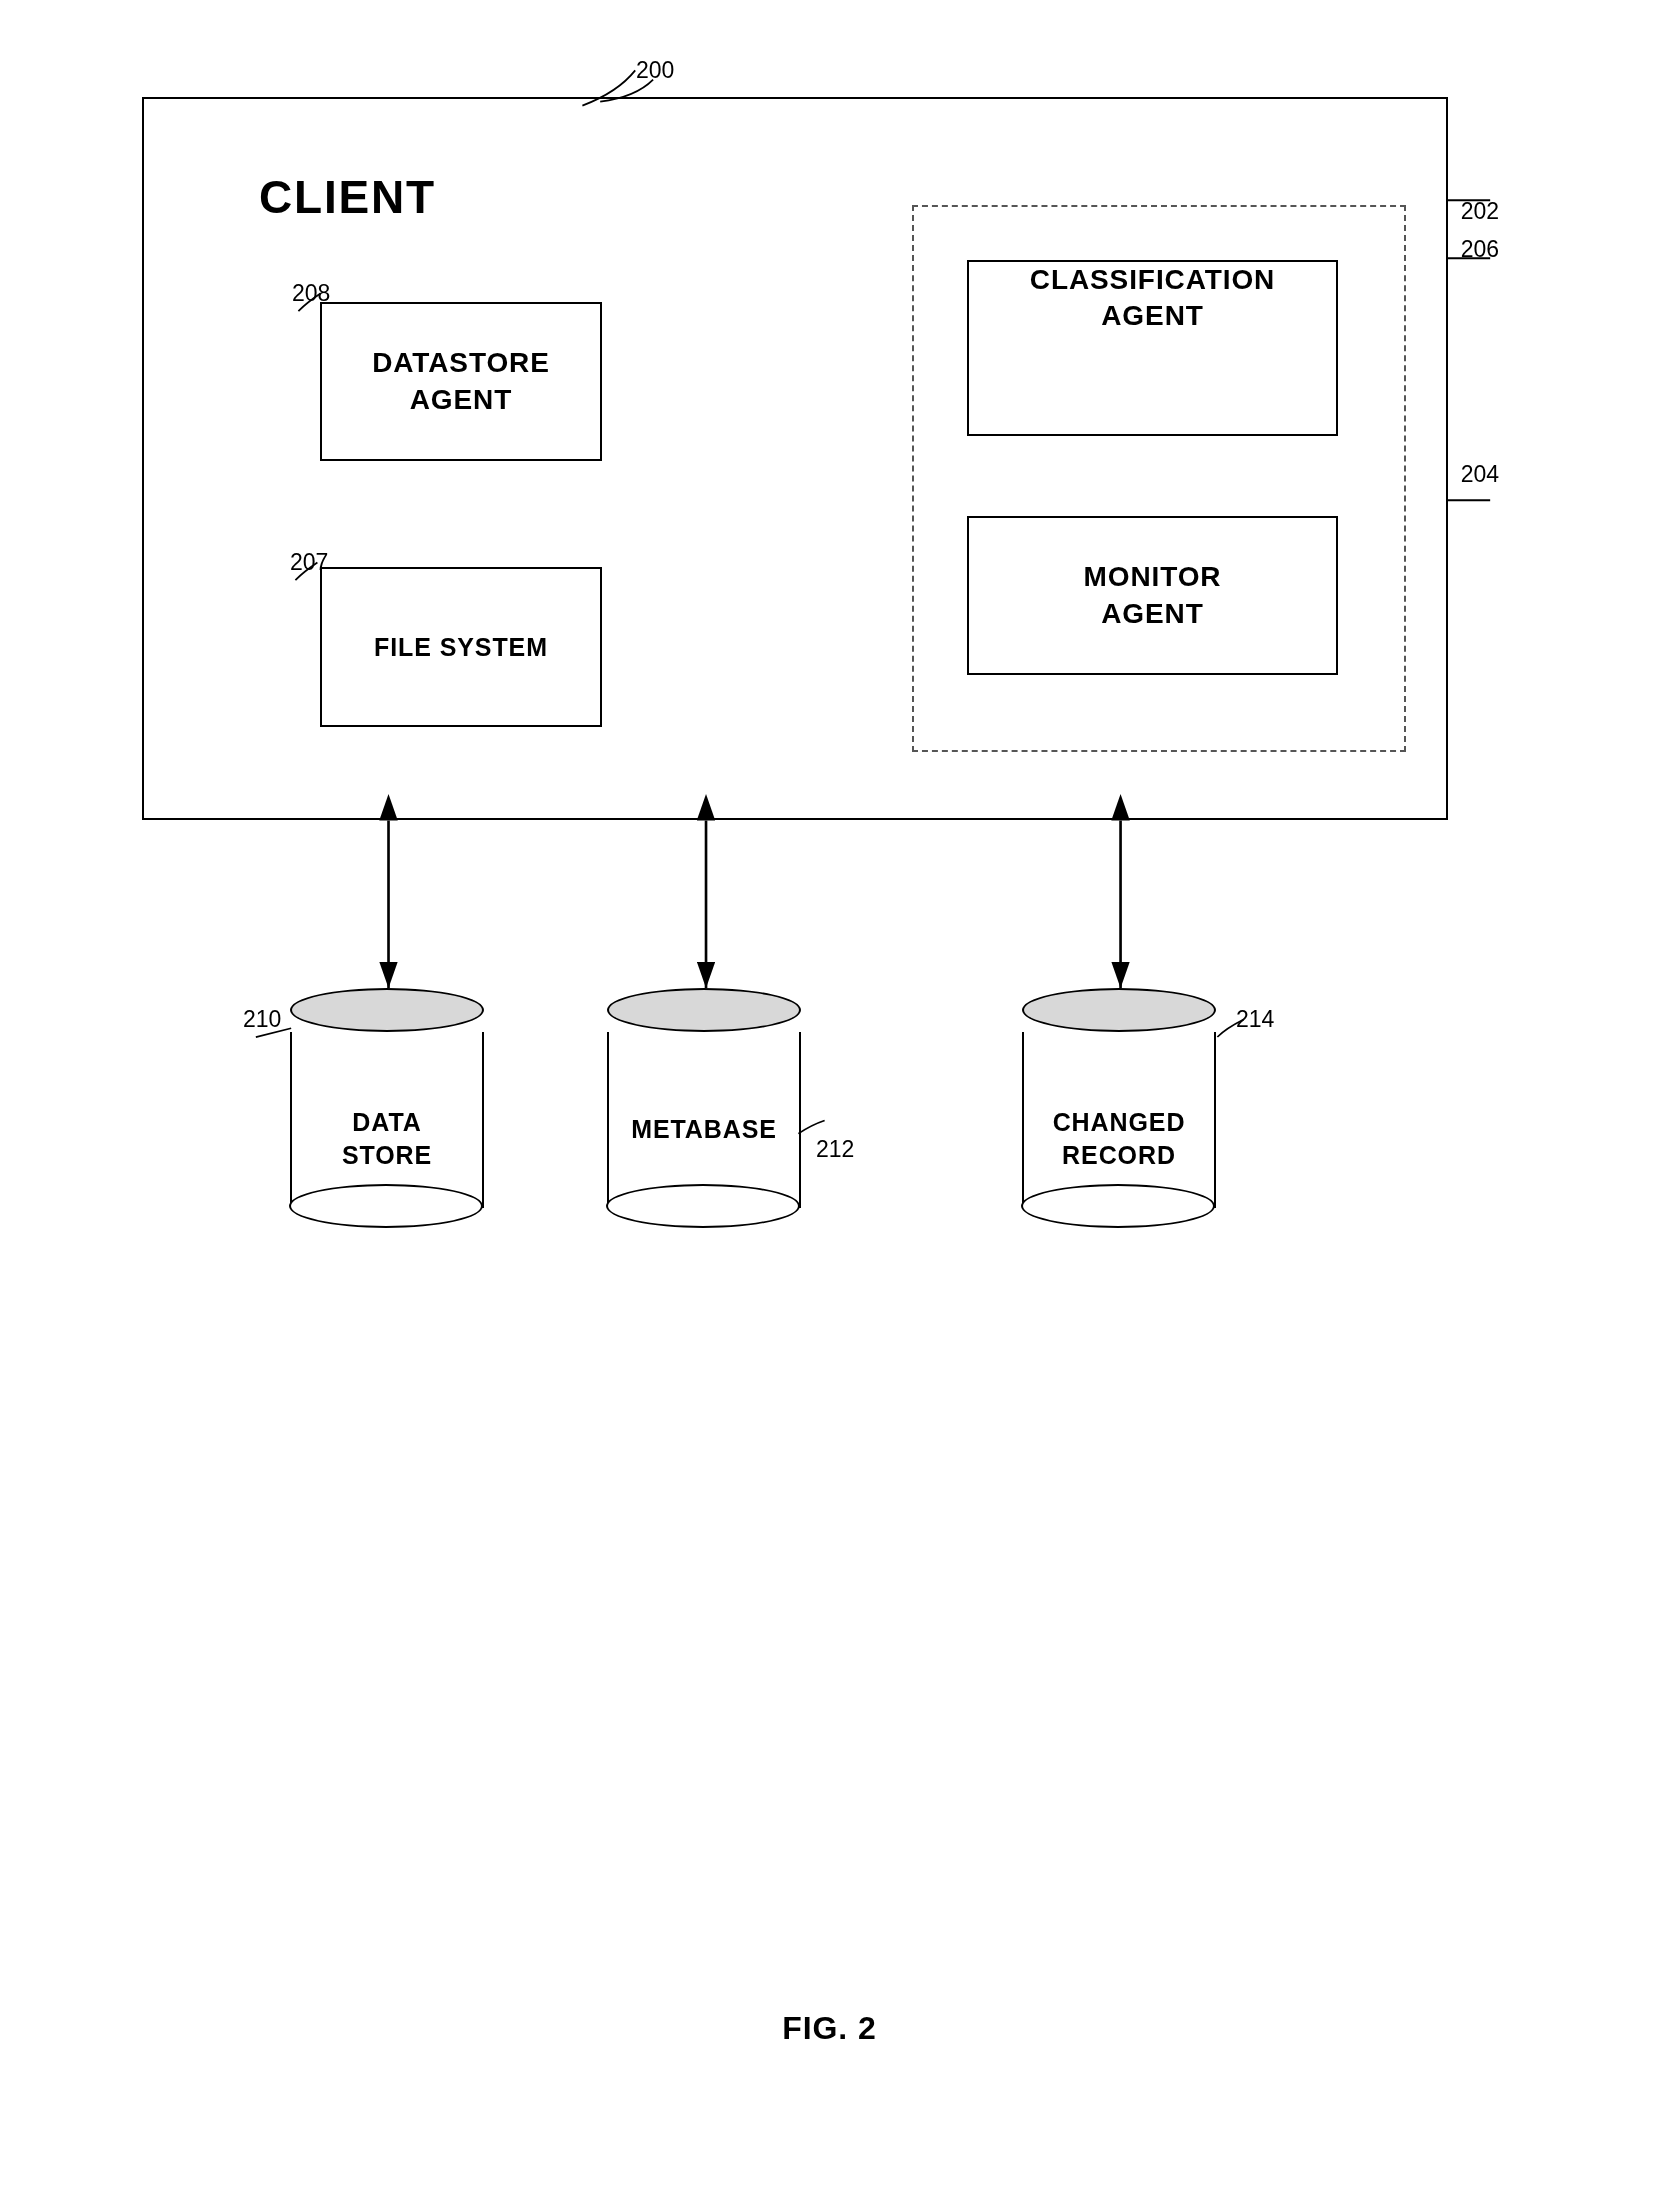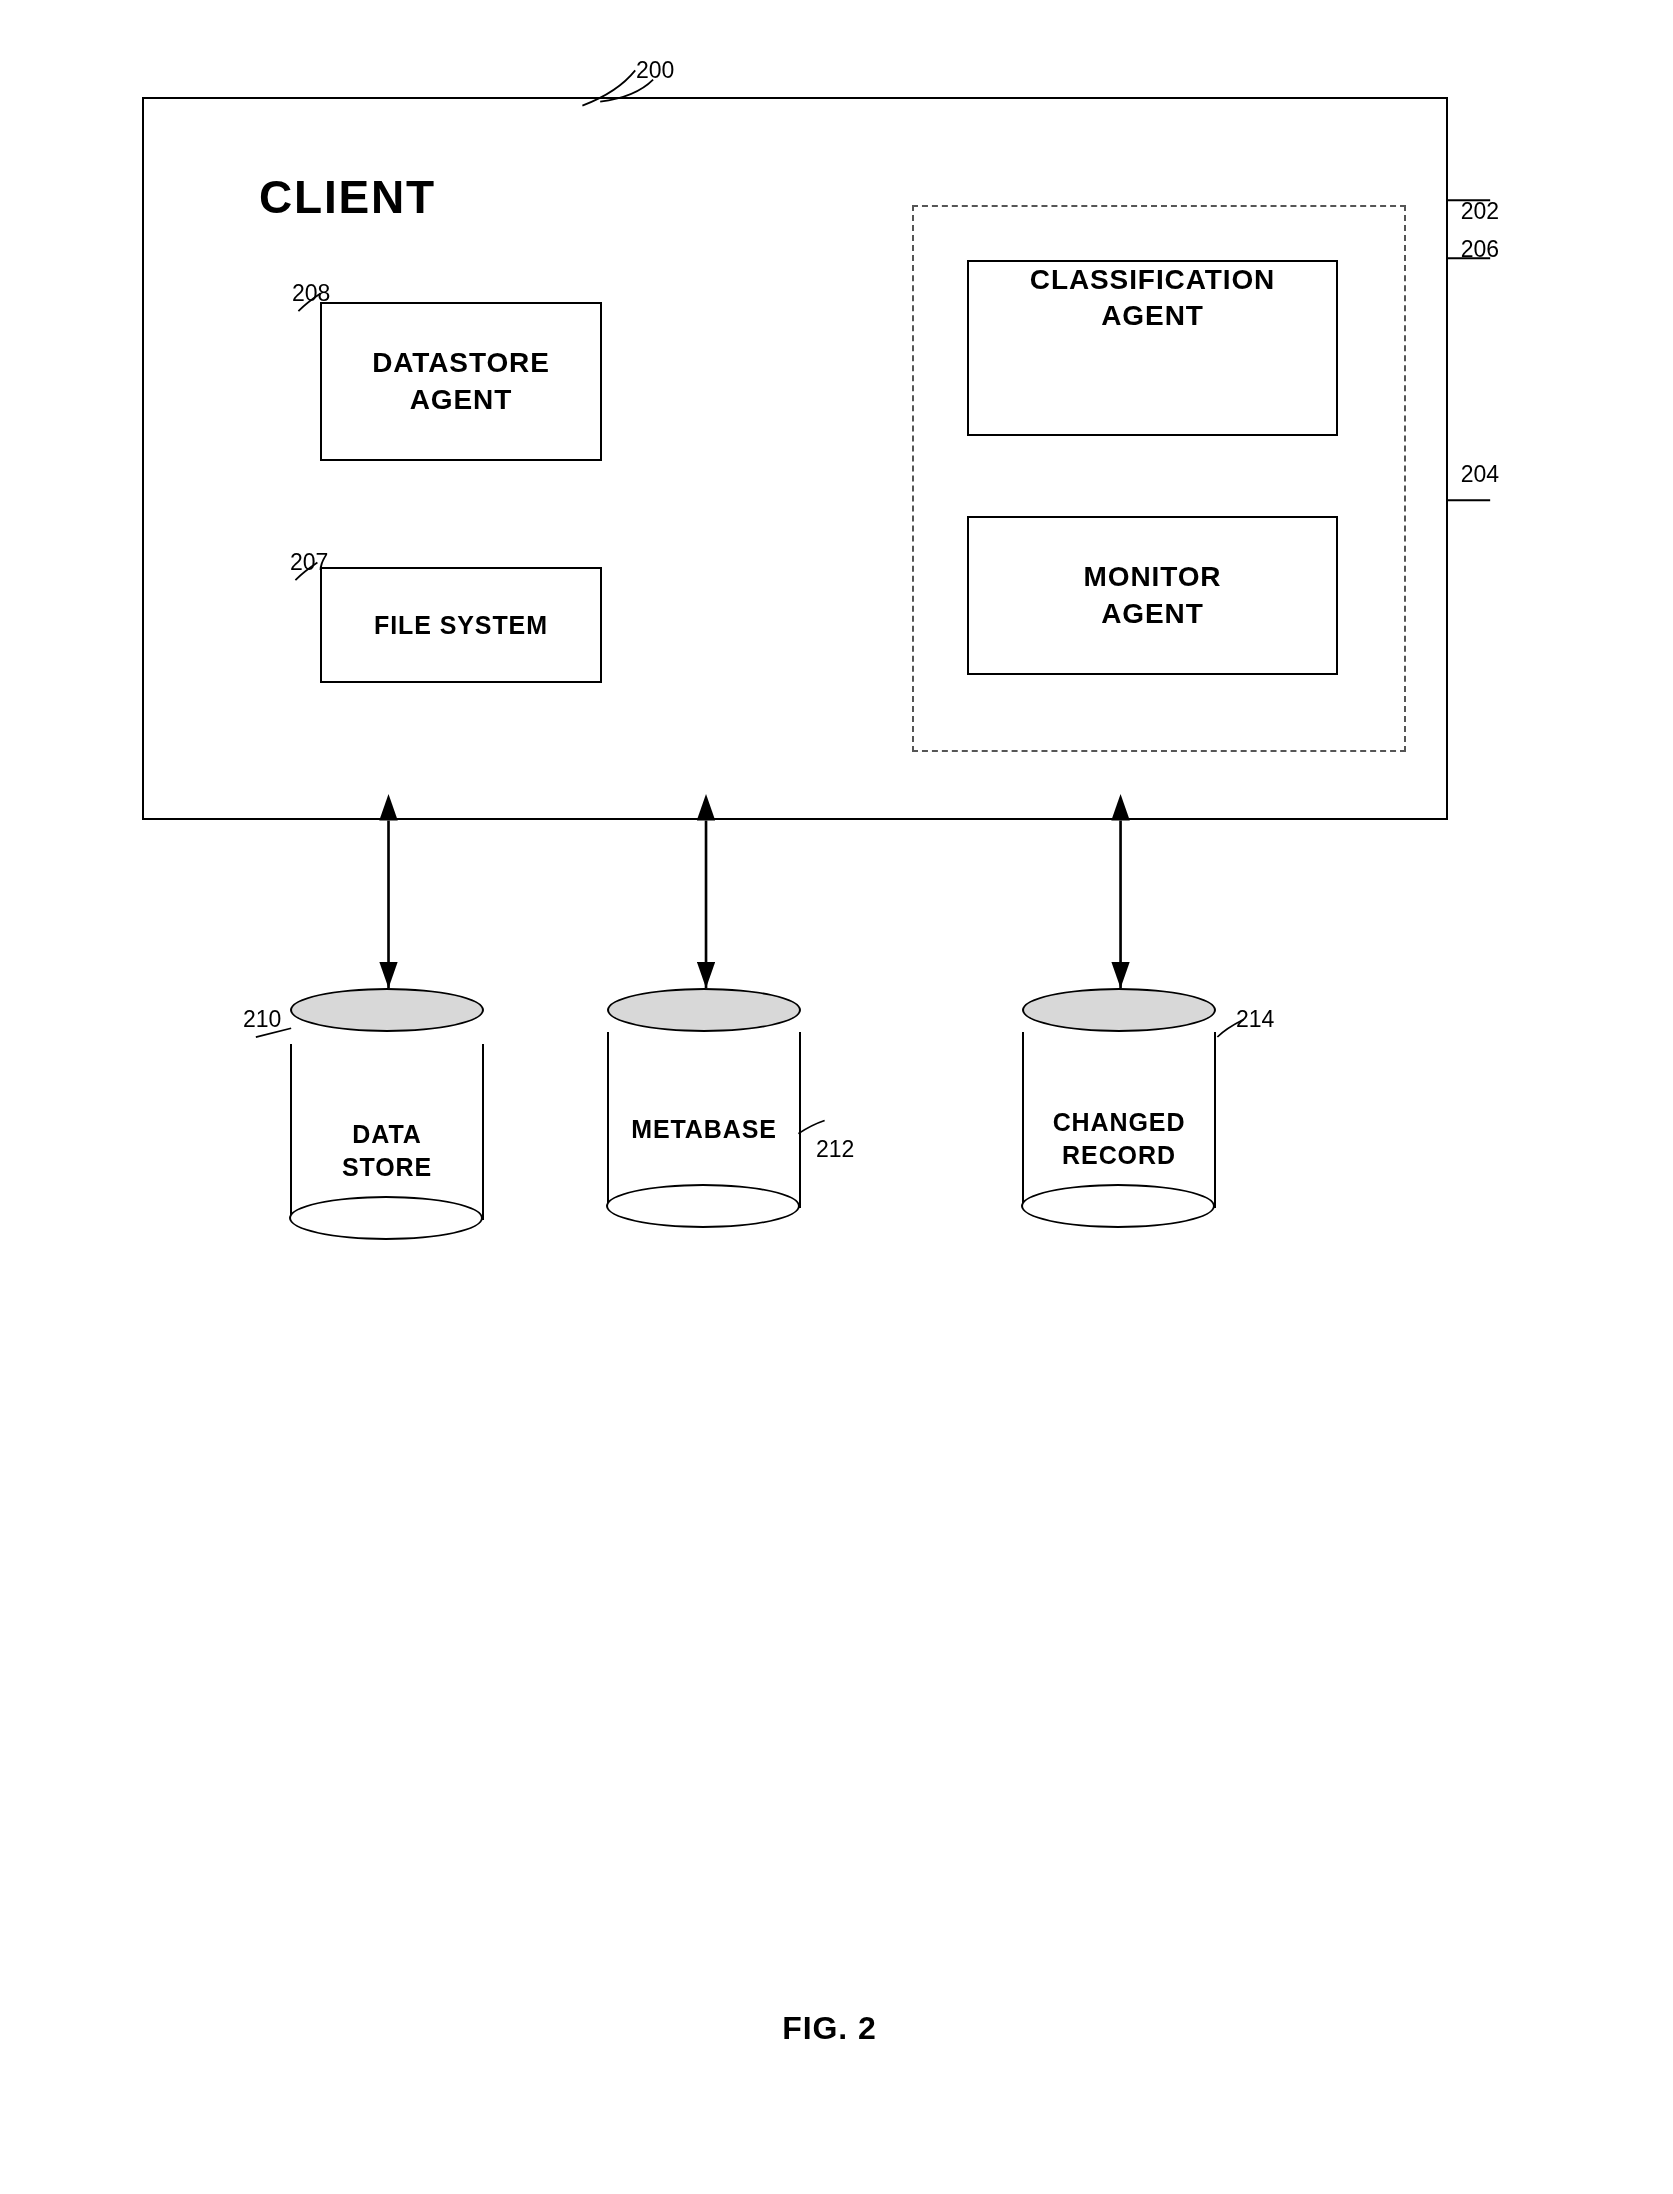--- a/index.html
+++ b/index.html
@@ -123,21 +123,21 @@
       line-height: 1.3;
       letter-spacing: 0.9px;
     }
 
     
     .filesystem-box {
       position: absolute;
       top: 468px;
       left: 176px;
       width: 282px;
-      height: 116px;
+      height: 160px;
       border: 2.6px solid #000;
       background: #fff;
       display: flex;
       align-items: center;
       justify-content: center;
     }
     .filesystem-label {
       font-size: 25px;
       font-weight: bold;
       text-align: center;
@@ -287,21 +287,21 @@
     <div class="filesystem-box">
       <div class="filesystem-label">FILE SYSTEM</div>
     </div>
 
     <div class="ref-num" style="top: 450px; left: 146px;">207</div>
     <svg style="position:absolute; top:459px; left:147px; width:44px; height:26.5px;" viewBox="0 0 50 30" width="44" height="26.5">
       <path d="M 30 5 Q 15 15 5 25" stroke="#000" stroke-width="2" fill="none"></path>
     </svg>
   </div>
 
-  <div class="cylinder" style="left: 219px; top: 935px; gap: 12px;">
+  <div class="cylinder" style="left: 219px; top: 935px;">
     <div class="cylinder-top"></div>
     <div class="cylinder-body">
       <div class="cylinder-text">DATA<br>STORE</div>
       <div class="cylinder-bottom-ellipse"></div>
     </div>
   </div>
   <div class="ref-num" style="top: 953px; left: 172px;">210</div>
   <svg style="position:absolute; top:962px; left:176px; width:53px; height:26.5px;" viewBox="0 0 60 30" width="53" height="26.5">
     <path d="M 50 15 Q 30 20 10 25" stroke="#000" stroke-width="2" fill="none"></path>
   </svg>

